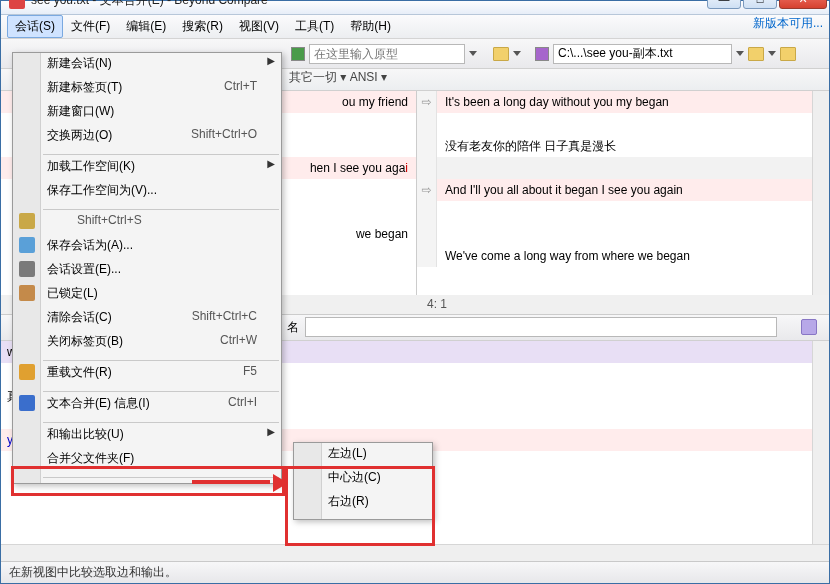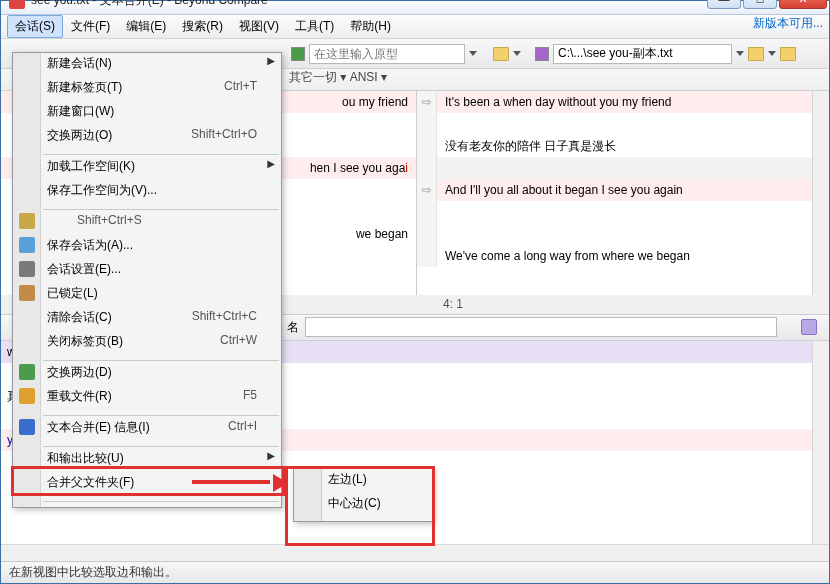--- a/index.html
+++ b/index.html
@@ -30,41 +30,41 @@
 .pane.right{flex:1}
 .content{flex:1;font-family:Consolas,"Courier New",monospace;font-size:13px;line-height:22px;overflow:hidden;position:relative}
 .row{display:flex;height:22px;align-items:center}
 .row .g{width:20px;background:#f4f4f4;border-right:1px solid #e3e3e3;height:100%;display:flex;align-items:center;justify-content:center}
 .row .arrow{color:#999;font-size:12px}
 .row .txt{padding:0 8px;flex:1;white-space:nowrap;overflow:hidden}
 .row.pink{background:#ffecec}
 .row.gray{background:#f2f2f2}
 .red{color:#c00}
 .blue{color:#0000cc}
-.botinfo{height:20px;background:#f0f0f0;border-bottom:1px solid #ccc;display:flex;align-items:center;padding:0 0;font-size:11px;color:#555}
+.botinfo{height:20px;background:#f0f0f0;border-bottom:1px solid #ccc;display:flex;align-items:center;padding:0 16px;font-size:11px;color:#555}
 .bottoolbar{height:26px;background:linear-gradient(#f7f7f8,#e9e9ec);border-bottom:1px solid #d0d0d0;display:flex;align-items:center;padding:0 6px;gap:6px}
 .bottoolbar input{height:20px;border:1px solid #b8b8b8;padding:0 4px;flex:1}
 .bottoolbar .disk{width:16px;height:16px;background:#b7a8e8;border:1px solid #8876c4;border-radius:2px}
 .botpane{flex:1;font-family:Consolas,"Courier New",monospace;font-size:13px;line-height:22px;overflow:hidden}
 .brow{height:22px;display:flex;align-items:center;padding:0 6px}
 .brow.purple{background:#e8dff5}
 .brow.pink{background:#ffecec}
 .brow .t{white-space:nowrap}
 .statusbar{height:22px;background:linear-gradient(#f7f7f8,#e7e7ea);border-top:1px solid #c9c9c9;display:flex;align-items:center;padding:0 8px;color:#333}
 .menu{position:absolute;background:#f4f4f4;border:1px solid #9a9a9a;box-shadow:2px 2px 6px rgba(0,0,0,.25);z-index:100}
 .menu .iconcol{width:28px;background:#e8e8e8;position:absolute;top:0;bottom:0;left:0;border-right:1px solid #d0d0d0}
 .menu .items{position:relative;padding:2px 0}
 .menu .mi{height:24px;display:flex;align-items:flex-start;padding:0 24px 0 34px;cursor:default;white-space:nowrap;position:relative}
 .menu .mi .lbl{flex:1}
 .menu .mi .sc{color:#555;margin-left:30px}
 .menu .mi .sub{position:absolute;right:6px;font-size:10px;color:#333}
 .menu .mi .ico{width:16px;height:16px;position:absolute;left:6px;border-radius:2px}
 .menu .sep{height:1px;background:#c9c9c9;margin:3px 2px 3px 30px}
 .menu1{top:52px;left:12px;width:270px}
-.menu2{top:468px;left:293px;width:140px}
+.menu2{top:442px;left:293px;width:140px}
 .redbox{position:absolute;border:3px solid #e03030;pointer-events:none;z-index:200}
 .rb1{top:466px;left:11px;width:274px;height:30px}
 .rb2{top:466px;left:285px;width:150px;height:80px}
 .redarrow{position:absolute;top:477px;left:192px;width:96px;height:12px;z-index:201}
 .redarrow .shaft{position:absolute;top:3px;left:0;width:78px;height:4px;background:#e03030}
 .redarrow .head{position:absolute;top:-3px;right:0;width:0;height:0;border-top:9px solid transparent;border-bottom:9px solid transparent;border-left:15px solid #e03030}
 .scrollbar{width:17px;background:#efefef;border-left:1px solid #d6d6d6}
 .botscrollx{height:17px;background:#efefef;border-top:1px solid #d6d6d6}
 .rightcol{display:flex;flex-direction:column;flex:1;min-height:0}
 .rightrow{display:flex;flex:1;min-height:0}
@@ -151,21 +151,21 @@
             </div>
           </div>
       </div>
       <div class="pane right">
         <div style="display:flex;flex:1">
           <div class="content" id="right-content" style="flex:1">
               <div class="row pink">
                 <div class="g">
                   <span class="arrow">⇨</span>
                 </div>
-                <div class="txt">It's been a when day without you my friend</div>
+                <div class="txt">It's been a long day without you my began</div>
               </div>
               <div class="row ">
                 <div class="g"></div>
                 <div class="txt"></div>
               </div>
               <div class="row ">
                 <div class="g"></div>
                 <div class="txt">  没有老友你的陪伴 日子真是漫长</div>
               </div>
               <div class="row gray">
@@ -285,24 +285,20 @@
       <div class="mi">
         <span class="lbl">清除会话(C)</span>
         <span class="sc">Shift+Ctrl+C</span>
       </div>
       <div class="mi">
         <span class="lbl">关闭标签页(B)</span>
         <span class="sc">Ctrl+W</span>
       </div>
       <div class="sep"></div>
       <div class="mi">
-        <div class="ico" style="background: rgb(74, 155, 74);"></div>
-        <span class="lbl">交换两边(D)</span>
-      </div>
-      <div class="mi">
         <div class="ico" style="background: rgb(224, 160, 48);"></div>
         <span class="lbl">重载文件(R)</span>
         <span class="sc">F5</span>
       </div>
       <div class="sep"></div>
       <div class="mi">
         <div class="ico" style="background: rgb(58, 110, 204);"></div>
         <span class="lbl">文本合并(E) 信息(I)</span>
         <span class="sc">Ctrl+I</span>
       </div>
@@ -319,20 +315,23 @@
 </div>
 
 <div class="menu menu2">
   <div class="iconcol"></div>
   <div class="items" id="menu2-items">
       <div class="mi">
         <span class="lbl">左边(L)</span>
       </div>
       <div class="mi">
         <span class="lbl">中心边(C)</span>
+      </div>
+      <div class="mi">
+        <span class="lbl">右边(R)</span>
       </div>
     </div>
 </div>
 
 <div class="redbox rb1"></div>
 <div class="redbox rb2"></div>
 <div class="redarrow">
   <div class="shaft"></div>
     <div class="head"></div>
 </div>

